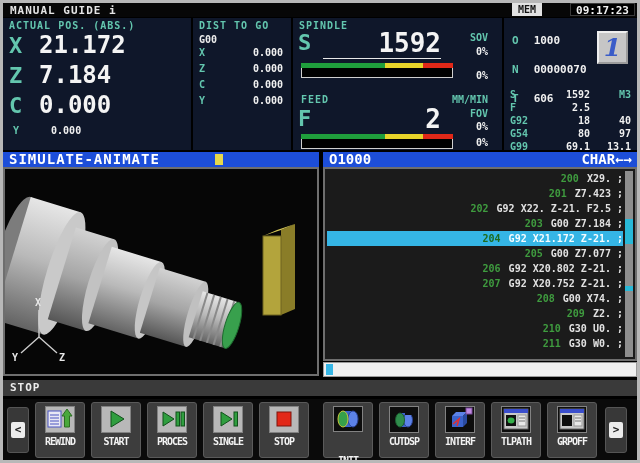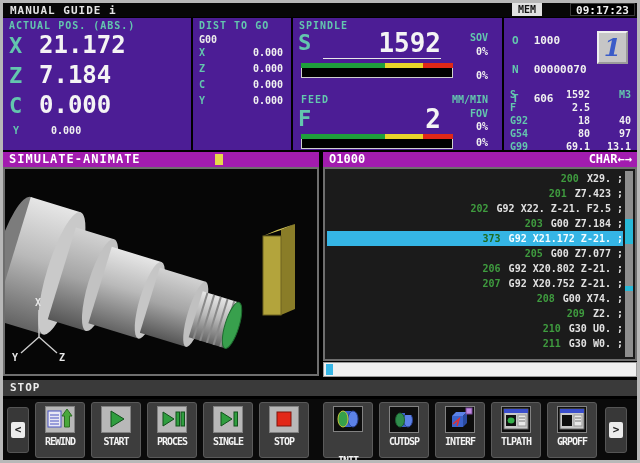--- a/index.html
+++ b/index.html
@@ -12,21 +12,21 @@
   .teal { color:#63c6ae; }
   .white { color:#f0f0f0; }
 
   
   .titlebar { position:absolute; left:0; top:0; width:634px; height:14px; background:#070707; }
   .app-title { position:absolute; left:7px; top:1px; color:#e4e4e4; font-size:11px; font-weight:bold; letter-spacing:1px; }
   .mem-badge { position:absolute; right:95px; top:0; height:13px; line-height:13px; background:#e2e2e2; color:#111; font-size:10px; font-weight:bold; padding:0 6px;margin-left:37px; }
   .clock { position:absolute; right:2px; top:0; height:13px; line-height:13px; background:#000; color:#f0f0f0; font-size:11px; font-weight:bold; padding:0 5px; border:1px solid #3a3a3a; }
 
   
-  .panel { position:absolute; top:15px; height:132px; background:#4c1d95; }
+  .panel { position:absolute; top:15px; height:132px; background:#0f172a; }
   #panel-pos { left:0; width:188px; }
   #panel-dist { left:190px; width:98px; }
   #panel-spindle { left:290px; width:209px; }
   #panel-status { left:501px; width:133px; }
 
   .sec-header { color:#63c6ae; font-size:10px; font-weight:bold; padding:2px 0 0 6px; letter-spacing:1px; }
   .pos-row { display:flex; align-items:baseline; padding:0 8px 0 6px; height:30px; }
   .pos-label { color:#63c6ae; font-size:22px; font-weight:bold; width:30px; }
   .pos-value { color:#f4f4f4; font-size:24px; font-weight:bold; flex:1; text-align:left; }
   .pos-yrow { padding:4px 6px 0 10px; font-size:10px; font-weight:bold; }
@@ -47,21 +47,21 @@
   .st-row .val { color:#f0f0f0; }
   .page-badge { position:absolute; right:9px; top:13px; width:31px; height:33px; background:#c6c6c6; border:2px outset #efefef; color:#3a5cc8; font-family:"DejaVu Serif", serif; font-style:italic; font-size:25px; font-weight:bold; text-align:center; line-height:29px; }
   .modal-block { position:absolute; left:0; top:70px; width:133px; }
   .modal-row { display:flex; padding:0 6px; height:13px; line-height:13px; font-size:10px; font-weight:bold; }
   .modal-row .m-lbl { color:#63c6ae; width:32px; }
   .modal-row .m-val { color:#f0f0f0; width:48px; text-align:right; }
   .modal-row .m-ext { color:#f0f0f0; width:41px; text-align:right; }
   .modal-row:first-child .m-ext { color:#63c6ae; }
 
   
-  .blue-bar { position:absolute; top:149px; height:15px; background:#a21caf; color:#fff; font-size:12px; font-weight:bold; line-height:15px; }
+  .blue-bar { position:absolute; top:149px; height:15px; background:#1d4ed8; color:#fff; font-size:14px; font-weight:bold; line-height:15px; }
   #sim-titlebar { left:0; width:316px; padding-left:6px; letter-spacing:1px; }
   #sim-cursor { position:absolute; left:212px; top:2px; width:8px; height:11px; background:#e8d84a; }
   #prog-titlebar { left:320px; width:314px; padding-left:6px; }
   #prog-charnav { position:absolute; right:5px; top:0; color:#fff; }
 
   #sim-view { position:absolute; left:0; top:164px; width:316px; height:209px; background:#060606; border:2px solid #6e6e6e; }
 
   #prog-area { position:absolute; left:320px; top:164px; width:314px; height:194px; background:#1b1b1b; border:2px solid #6e6e6e; padding:2px 12px 0 2px; }
   .prog-line { height:15px; line-height:15px; font-size:10px; font-weight:bold; white-space:pre; padding-left:2px;text-align:right; }
   .prog-line .ln { display:inline-block; width:20px; color:#3f9c3f; }
@@ -265,21 +265,21 @@
 
   <div class="blue-bar" id="prog-titlebar">
     <span>O1000</span>
     <span id="prog-charnav">CHAR←→</span>
   </div>
   <div id="prog-area">
     <div class="prog-line"><span class="ln">200</span><span class="lt">X29. ;</span></div>
     <div class="prog-line"><span class="ln">201</span><span class="lt">Z7.423 ;</span></div>
     <div class="prog-line"><span class="ln">202</span><span class="lt">G92 X22. Z-21. F2.5 ;</span></div>
     <div class="prog-line"><span class="ln">203</span><span class="lt">G00 Z7.184 ;</span></div>
-    <div class="prog-line highlight"><span class="ln">373</span><span class="lt">G92 X21.172 Z-21. ;</span></div>
+    <div class="prog-line highlight"><span class="ln">204</span><span class="lt">G92 X21.172 Z-21. ;</span></div>
     <div class="prog-line"><span class="ln">205</span><span class="lt">G00 Z7.077 ;</span></div>
     <div class="prog-line"><span class="ln">206</span><span class="lt">G92 X20.802 Z-21. ;</span></div>
     <div class="prog-line"><span class="ln">207</span><span class="lt">G92 X20.752 Z-21. ;</span></div>
     <div class="prog-line"><span class="ln">208</span><span class="lt">G00 X74. ;</span></div>
     <div class="prog-line"><span class="ln">209</span><span class="lt">Z2. ;</span></div>
     <div class="prog-line"><span class="ln">210</span><span class="lt">G30 U0. ;</span></div>
     <div class="prog-line"><span class="ln">211</span><span class="lt">G30 W0. ;</span></div>
     <div id="prog-scroll">
       <div id="prog-thumb"></div>
       <div id="prog-marker"></div>

